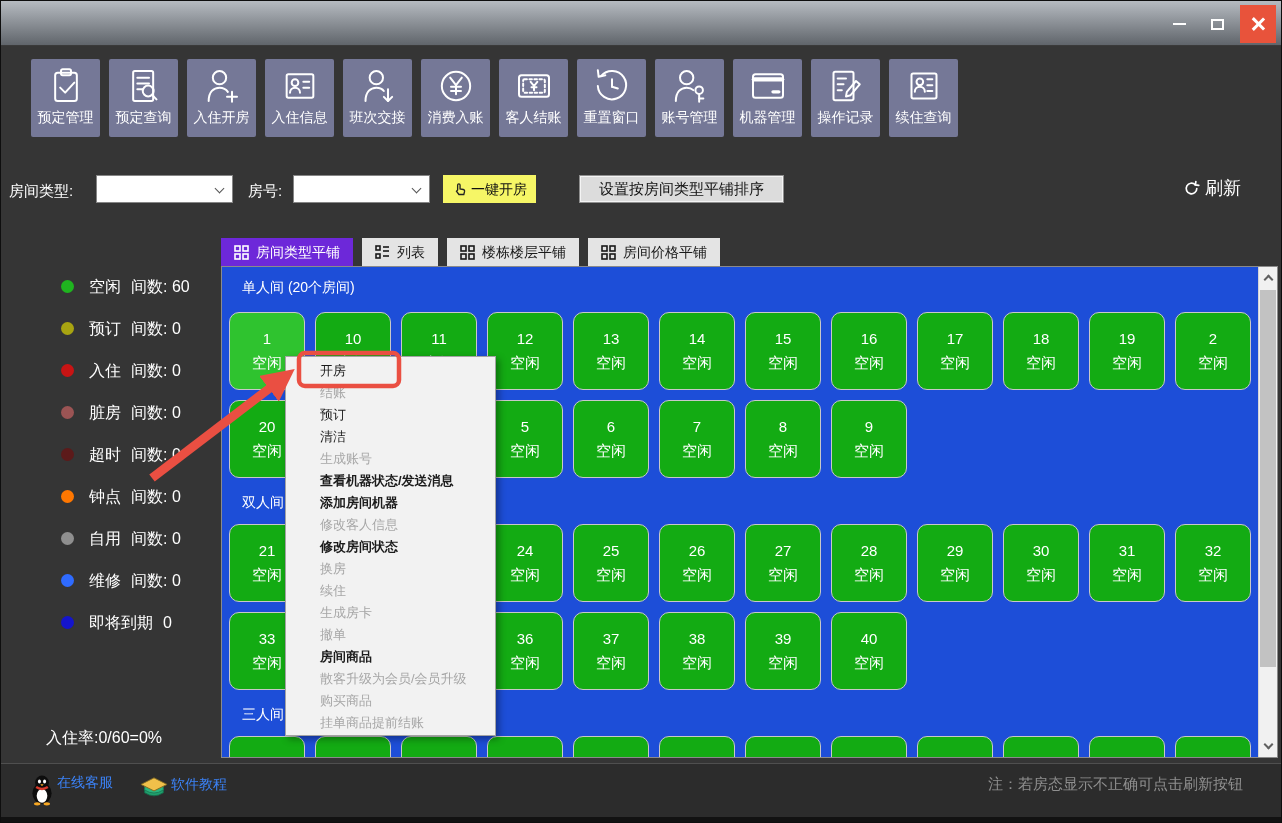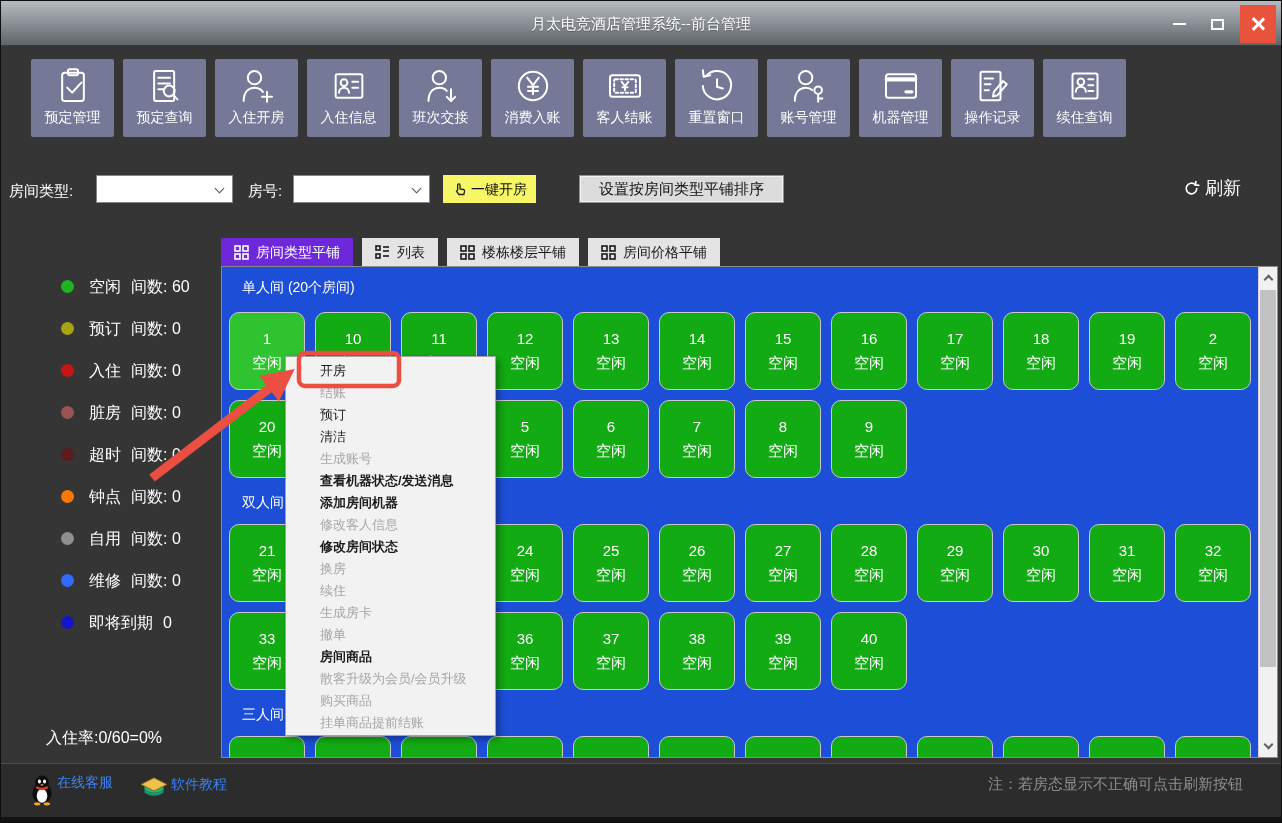--- a/index.html
+++ b/index.html
@@ -16,21 +16,21 @@
   .btn-min { right:84px; } .btn-max { right:46px; }
   .btn-close { right:5px; background:#e8533b; }
   .glyph-min { width:13px; height:2px; background:#fff; }
   .glyph-max { width:13px; height:11px; border:2px solid #fff; background:transparent; }
   .glyph-close { position:relative; width:16px; height:16px; }
   .glyph-close:before,.glyph-close:after { content:""; position:absolute; left:7px; top:0; width:2.5px; height:16px; background:#fff; }
   .glyph-close:before { transform:rotate(45deg); } .glyph-close:after { transform:rotate(-45deg); }
 
   
   .toolbar { position:absolute; top:58px; left:30px; display:flex; gap:9px; }
-  .tbtn { width:83px; height:78px; background:#757897; border-radius:2px; display:flex; flex-direction:column; align-items:center; justify-content:flex-start; padding-top:7px; cursor:default; }
+  .tbtn { width:69px; height:78px; background:#757897; border-radius:2px; display:flex; flex-direction:column; align-items:center; justify-content:flex-start; padding-top:7px; cursor:default; }
   .tbtn svg { width:40px; height:40px; stroke:#fff; fill:none; stroke-width:2.4; stroke-linecap:round; stroke-linejoin:round; }
   .tlabel { font-size:14px; color:#fff; margin-top:3px; white-space:nowrap; }
 
   
   .flabel { position:absolute; color:#fff; font-size:15px; }
   .select { position:absolute; height:28px; background:#fff; border:1px solid #858585; }
   .select .chev { position:absolute; right:9px; top:9px; width:7px; height:7px; border-right:1.6px solid #555; border-bottom:1.6px solid #555; transform:rotate(45deg); }
   .btn-onekey { position:absolute; left:442px; top:174px; width:93px; height:28px; background:#f6f666; display:flex; align-items:center; justify-content:center; gap:4px; font-size:14px; color:#111; }
   .btn-onekey svg { width:15px; height:15px; stroke:#222; fill:none; stroke-width:1.4; }
   .btn-sort { position:absolute; left:578px; top:174px; width:205px; height:28px; background:#dcdcdc; border:1px solid #8f8f8f; box-shadow:inset 0 0 0 1px #f4f4f4; display:flex; align-items:center; justify-content:center; font-size:15px; color:#111; }
@@ -84,21 +84,20 @@
   .qq-link { left:28px; top:10px; } .book-link { left:138px; top:12px; }
   .note { position:absolute; right:38px; top:11px; color:#8f8f8f; font-size:15px; }
   .bottom-edge { position:absolute; bottom:0; left:0; right:0; height:5px; background:#121212; }
 </style>
 </head>
 <body>
 
 <div id="window">
 
   <div class="titlebar">
-    <div class="title-text">月太电竞酒店管理系统--前台管理</div>
     <div class="win-btn btn-min">
         <span class="glyph-min"></span>
       </div>
     <div class="win-btn btn-max">
         <span class="glyph-max"></span>
       </div>
     <div class="win-btn btn-close">
         <span class="glyph-close"></span>
       </div>
   </div>

